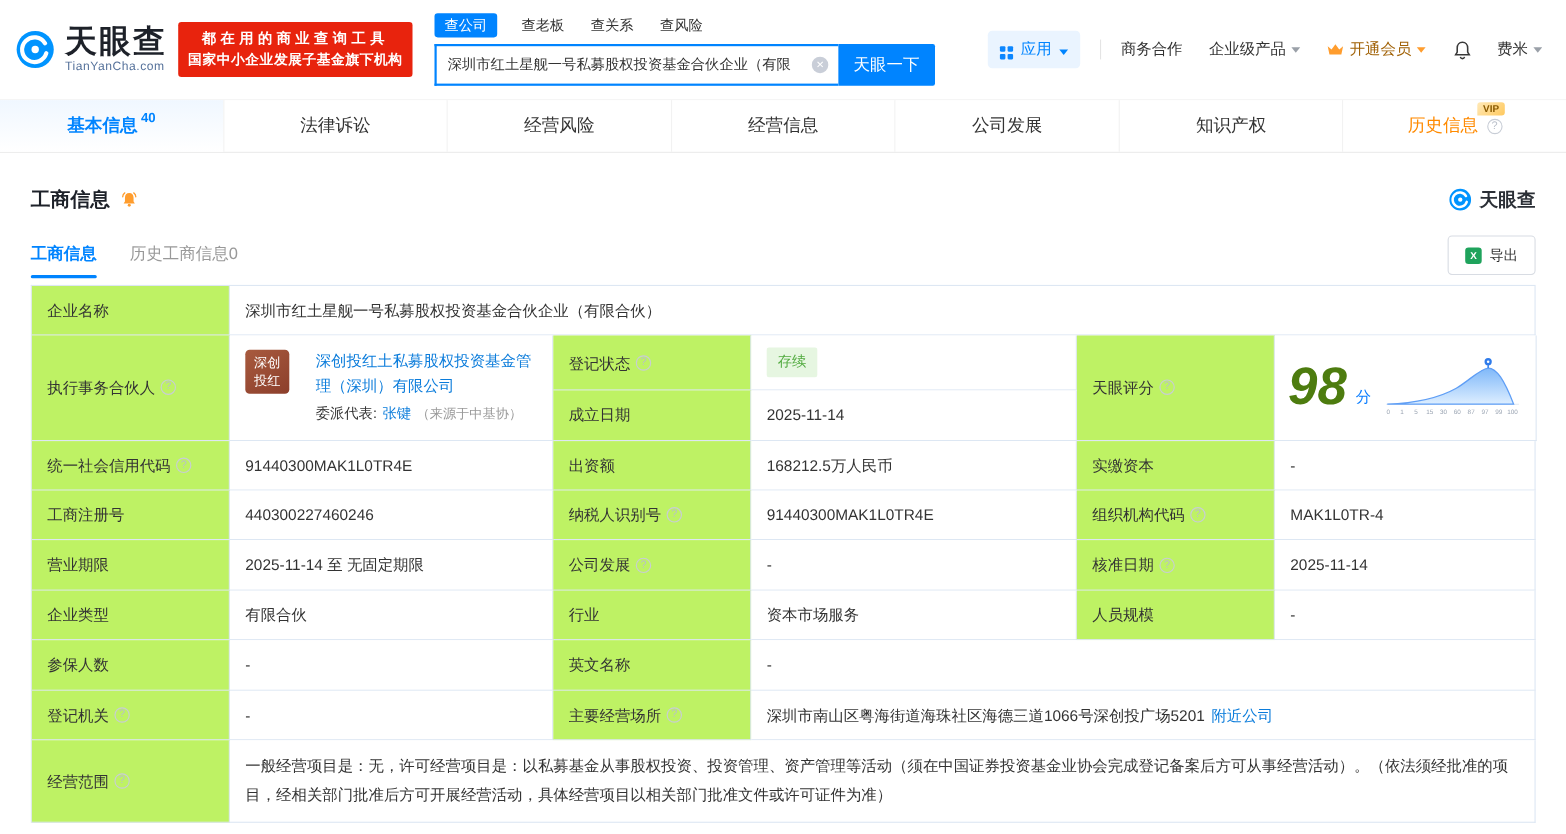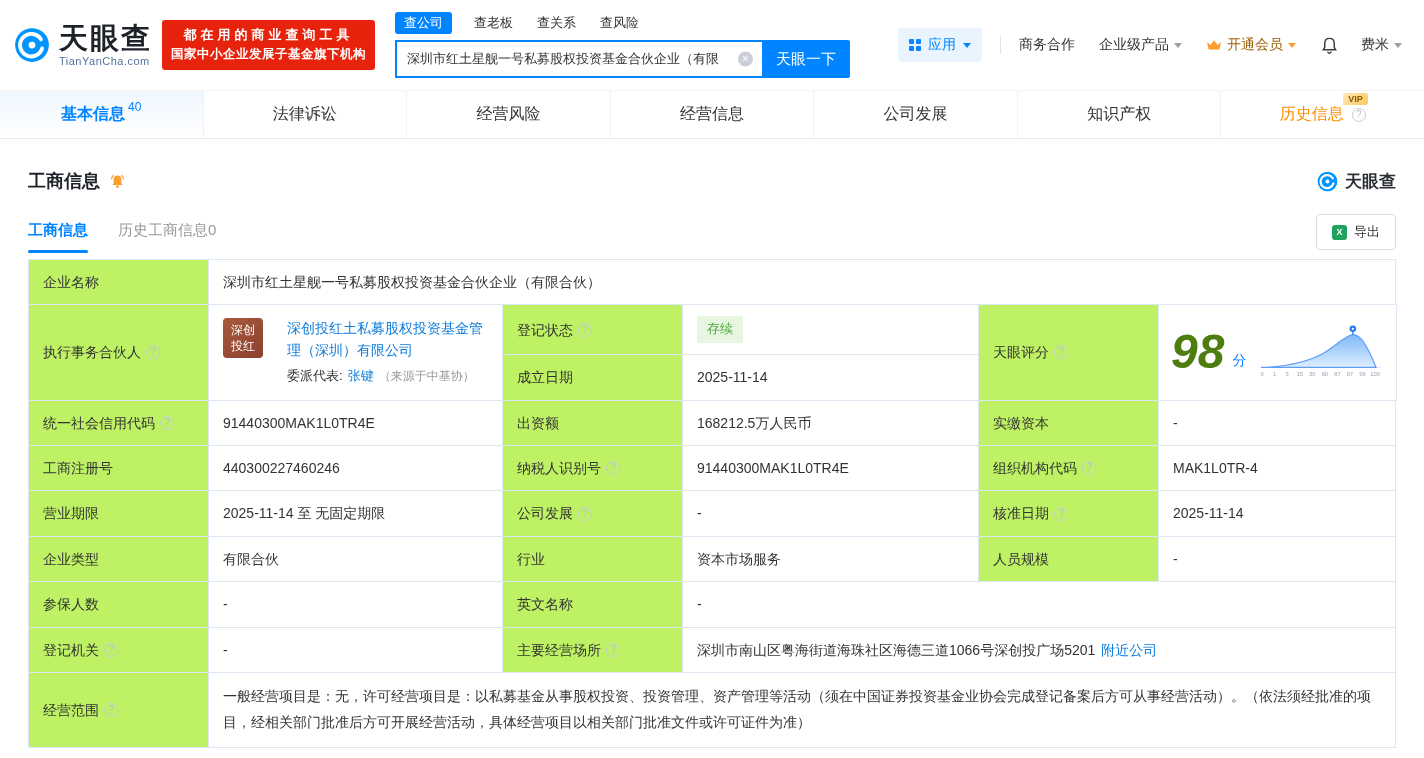--- a/index.html
+++ b/index.html
@@ -19,37 +19,37 @@
   .search-tabs{display:flex;gap:20px;align-items:flex-end;margin-bottom:6px;font-size:13px}
   .stab{color:#333;cursor:pointer;padding:2px 2px}
   .stab.active{background:#0084ff;color:#fff;border-radius:3px;padding:2px 9px}
   .search-box{display:flex;height:38px}
   .input-wrap{position:relative;flex:1}
   input.search{width:100%;height:38px;border:2px solid #0084ff;border-right:none;padding:0 30px 0 10px;font-size:13px;color:#333;outline:none;font-family:inherit}
   .clear-ic{position:absolute;right:9px;top:50%;transform:translateY(-50%);width:15px;height:15px;border-radius:50%;background:#c9ced8;color:#fff;font-size:9px;line-height:15px;text-align:center;cursor:pointer}
   .clear-ic::after{content:"✕"}
   button.search-btn{width:88px;background:#0084ff;color:#fff;border:none;font-size:15px;cursor:pointer;border-radius:0 2px 2px 0;font-family:inherit}
   .header-right{margin-left:auto;display:flex;align-items:center;font-size:14px;color:#333;white-space:nowrap}
-  .apps-pill{display:flex;align-items:center;gap:7px;background:#eaf4ff;color:#0084ff;padding:8px 11px;border-radius:4px;cursor:pointer}
+  .apps-pill{display:flex;align-items:flex-end;gap:7px;background:#eaf4ff;color:#0084ff;padding:8px 11px;border-radius:4px;cursor:pointer}
   .grid-ic{width:12px;height:12px;display:grid;grid-template-columns:1fr 1fr;grid-template-rows:1fr 1fr;gap:2px}
   .grid-ic i{background:#0b86ff;border-radius:1px;display:block}
   .hdiv{width:1px;height:18px;background:#e4e4e4;margin:0 18px}
   .hitem{margin-right:24px;cursor:pointer;display:flex;align-items:center;gap:5px}
   .caret{width:0;height:0;border:4px solid transparent;border-top:5px solid #9aa0a8;margin-top:5px}
   .caret.blue{border-top-color:#0084ff}
   .caret.orange{border-top-color:#ff9d2e}
   .vip-item{color:#a16207}
   .bell-btn{margin-right:22px;cursor:pointer;display:flex;align-items:center}
 
   
   .main-tabs{display:flex;height:49px;border-bottom:1px solid #ebebeb;border-top:1px solid #f5f5f5}
   .mtab{flex:1;display:flex;align-items:center;justify-content:center;font-size:16px;color:#333;cursor:pointer;position:relative;border-left:1px solid #f2f2f2}
   .mtab:first-child{border-left:none}
   .mtab.active{color:#0084ff;font-weight:bold;background:linear-gradient(180deg,#f0f7ff,#ffffff)}
-  .mtab .count{font-size:12px;margin:9px 0 0 3px;align-self:flex-start;font-weight:normal;color:#0084ff}
+  .mtab .count{font-size:12px;margin:9px 0 0 3px;align-self:flex-start;font-weight:bold;color:#0084ff}
   .mtab.vip-tab{color:#ff8a00}
   .mtab-wrap{position:relative;display:inline-block}
   .vip-badge{position:absolute;top:-11px;right:-24px;font-size:9px;font-weight:bold;background:linear-gradient(135deg,#ffe9b8,#ffc95e);color:#8a5a00;padding:1px 5px;border-radius:3px 3px 3px 0}
 
   
   .content{padding:0 28px}
   .section-head{display:flex;align-items:center;margin-top:30px}
   .section-title{font-size:18px;font-weight:bold;color:#1d2129}
   .alarm-ic{margin-left:9px;display:flex}
   .brand-right{margin-left:auto;display:flex;align-items:center;gap:7px;font-size:17px;font-weight:bold;color:#2b2f36}

